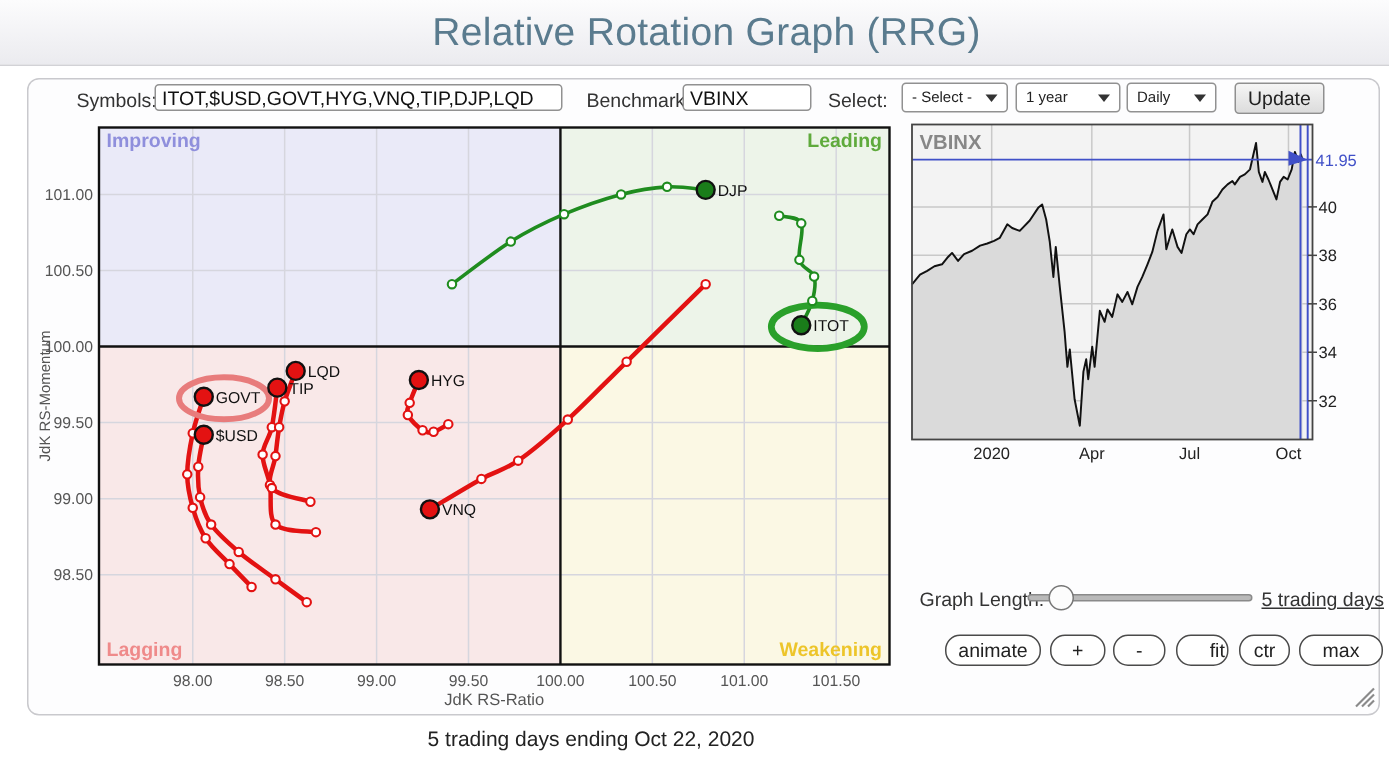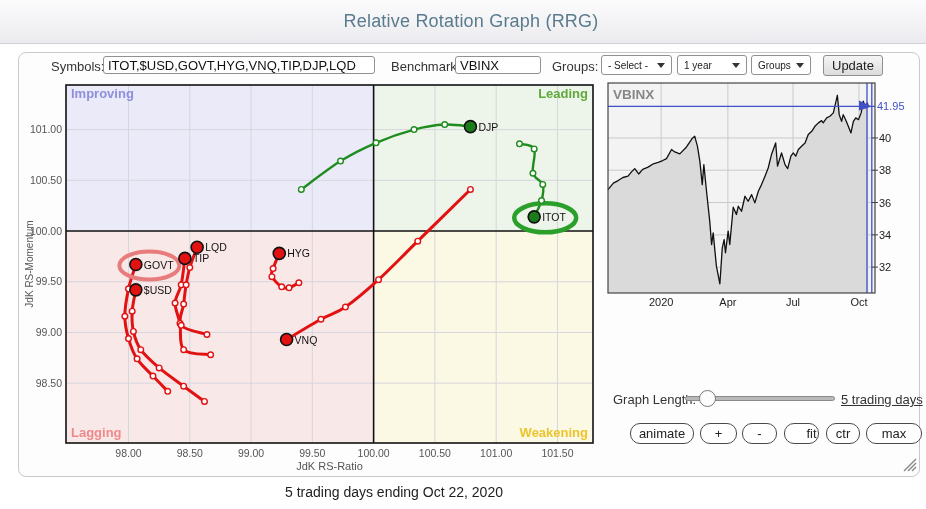--- a/index.html
+++ b/index.html
@@ -1,21 +1,21 @@
 <!DOCTYPE html>
 <html><head>
 <meta charset="utf-8">
 <style>
   * { margin:0; padding:0; box-sizing:border-box; }
   html,body { width:926px; height:509px; background:#ffffff; font-family:"Liberation Sans", sans-serif; overflow:hidden; position:relative; }
   .abs { position:absolute; }
 
   .header { left:0; top:0; width:926px; height:44px;
     background:linear-gradient(#fcfcfd,#ebebef); border-bottom:1px solid #d2d2d6; }
-  .header h1 { text-align:center; font-size:18px; font-weight:normal; color:#5a7b8e; line-height:42px; letter-spacing:0.2px;margin-left:16px; }
+  .header h1 { text-align:center; font-size:26px; font-weight:normal; color:#5a7b8e; line-height:42px; letter-spacing:0.2px;margin-left:16px; }
 
   .panel { left:18px; top:52px; width:902px; height:425px; background:#fdfdfe;
     border:1px solid #c9c9cd; border-radius:8px; }
 
   .lbl { font-size:13px; color:#333; white-space:nowrap; }
   .tb-input { border:1px solid #919191; border-radius:3px; background:#fff; font-size:13px;
     font-family:"Liberation Sans", sans-serif; color:#111; padding:0 4px; height:18px; }
   .fselect { border:1px solid #919191; border-radius:3px; background:#fff; height:20px;
     display:flex; align-items:center; justify-content:space-between; padding:0 6px; font-size:10px; color:#222; cursor:default; }
   .chev { width:0; height:0; border-left:4px solid transparent; border-right:4px solid transparent; border-top:5px solid #333; }
@@ -36,31 +36,31 @@
 <div class="abs header">
   <h1>Relative Rotation Graph (RRG)</h1>
 </div>
 
 <div class="abs panel"></div>
 
 <span class="abs lbl" style="left:51px; top:59px;">Symbols:</span>
 <input class="abs tb-input" style="left: 103px; top: 56px; width: 272px;" value="ITOT,$USD,GOVT,HYG,VNQ,TIP,DJP,LQD">
 <span class="abs lbl" style="left:391px; top:59px;">Benchmark:</span>
 <input class="abs tb-input" style="left: 455px; top: 56px; width: 86px;" value="VBINX">
-<span class="abs lbl" style="left:552px; top:59px;">Groups:</span>
+<span class="abs lbl" style="left:552px; top:59px;">Select:</span>
 <div class="abs fselect" style="left:601px; top:55px; width:71px;">
   <span>- Select -</span>
   <span class="chev"></span>
 </div>
 <div class="abs fselect" style="left:677px; top:55px; width:70px;align-items:center;">
   <span>1 year</span>
   <span class="chev"></span>
 </div>
 <div class="abs fselect" style="left:751px; top:55px; width:60px;">
-  <span>Groups</span>
+  <span>Daily</span>
   <span class="chev"></span>
 </div>
 <button class="abs updbtn" style="left:823px; top:55px;">Update</button>
 
 <svg id="rrg-svg" class="abs" style="left:24px; top:78px;" width="580" height="402" viewBox="24 78 580 402">
     <rect x="66" y="85" width="307.62093023255795" height="146.03966005665694" fill="#eaeaf8"></rect>
     <rect x="373.62093023255795" y="85" width="219.37906976744205" height="146.03966005665694" fill="#edf4e9"></rect>
     <rect x="66" y="231.03966005665694" width="307.62093023255795" height="211.96033994334306" fill="#f9e8e8"></rect>
     <rect x="373.62093023255795" y="231.03966005665694" width="219.37906976744205" height="211.96033994334306" fill="#fbf8e4"></rect>
     <line x1="128.50465116279116" y1="85" x2="128.50465116279116" y2="443" stroke="#d6d6de" stroke-width="1"></line>

